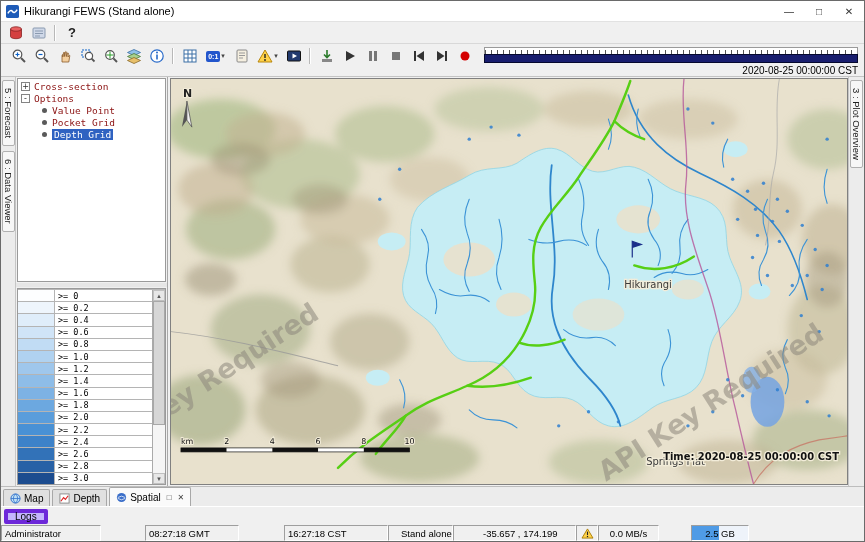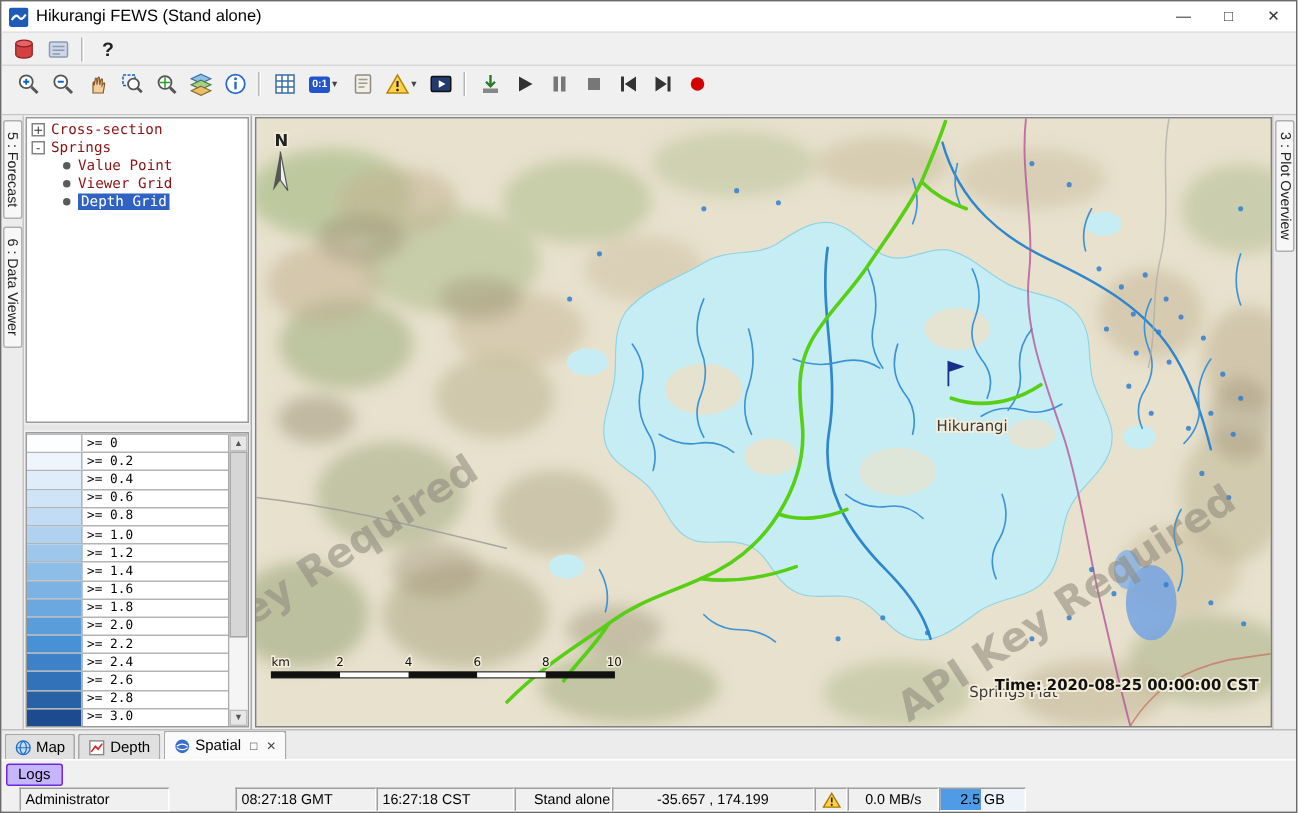--- a/index.html
+++ b/index.html
@@ -85,35 +85,35 @@
   .map-n{font-size:11px;font-weight:bold;fill:#222;paint-order:stroke;stroke:#f2ecd9;stroke-width:2px;}
 
   
   .tabbar{height:20px;background:#ececec;border-top:1px solid #bdbdbd;display:flex;align-items:flex-end;padding:1px 2px 0;gap:2px;flex:0 0 auto;}
   .btab{height:17px;display:flex;align-items:center;gap:3px;padding:0 6px;background:#e0e0e0;border:1px solid #a8a8a8;
     border-bottom:none;font-size:10px;border-radius:2px 2px 0 0;}
   .btab.active{background:#fafafa;height:19px;}
   .tab-icon svg{width:11px;height:11px;display:block;}
   .tab-ctrl{font-size:8px;color:#444;margin-left:3px;}
   .logsrow{height:19px;background:#f0f0f0;display:flex;align-items:center;padding-left:3px;border-top:1px solid #fff;flex:0 0 auto;}
-  .logs-btn{font-size:10px;height:15px;padding:0 7px;border:1px solid #6d28d9;background:#c4b5fd;border-radius:2px;
+  .logs-btn{font-size:10px;height:15px;padding:0 7px;border:4px solid #6d28d9;background:#c4b5fd;border-radius:2px;
     font-family:inherit;display:flex;align-items:center;text-align:center;}
 
   .statusbar{height:16px;display:flex;background:#f0f0f0;font-size:9.5px;flex:0 0 auto;}
   .sb-cell{border:1px solid;border-color:#9e9e9e #ffffff #ffffff #9e9e9e;display:flex;align-items:center;
     padding:0 3px;white-space:nowrap;overflow:hidden;}
-  .sb-user{width:100px;margin-left:12px;}
+  .sb-user{width:100px;}
   .sb-systime{flex:1 1 auto;}
   .sb-gmt{width:94px;margin-left:44px;}
-  .sb-cst{width:92px;}
+  .sb-cst{width:104px;margin-left:45px;}
   .sb-mode{width:65px;padding-left:12px;}
-  .sb-coord{width:135px;padding-left:29px;}
+  .sb-coord{width:123px;padding-left:29px;}
   .sb-warn{width:22px;justify-content:center;}
   .sb-net{width:61px;justify-content:center;}
-  .sb-mem{width:58px;justify-content:center;background:linear-gradient(to right,#4f9be6 0%,#4f9be6 48%,#eef3fa 48%);}
+  .sb-mem{width:58px;justify-content:center;background:linear-gradient(to right,#4f9be6 0%,#4f9be6 48%,#eef3fa 48%);margin-left:32px;}
   .sb-warn svg{width:13px;height:11px;display:block;}
 </style>
 </head>
 <body>
 
 <div class="window">
 
   <div class="titlebar">
     <span class="app-icon">
       <svg viewBox="0 0 14 14">
@@ -259,46 +259,51 @@
       <svg viewBox="0 0 16 16">
           <polygon points="3,3 10.5,8 3,13" fill="#333"></polygon>
           <rect x="11" y="3" width="2" height="10" fill="#333"></rect>
         </svg>
     </button>
     <button class="tbtn">
       <svg viewBox="0 0 16 16">
           <circle cx="8" cy="8" r="4.5" fill="#d40000"></circle>
         </svg>
     </button>
+    <div class="timeline-wrap">
+      <div class="timeline-ruler"></div>
+      <div class="timeline-bar"></div>
+      <div class="timeline-date">2020-08-25 00:00:00 CST</div>
+    </div>
   </div>
 
   <div class="content">
 
     <div class="vstrip left">
       <div class="vtab">5 : Forecast</div>
       <div class="vtab">6 : Data Viewer</div>
     </div>
 
     <div class="left-panel">
       <div class="tree-box">
           <div class="tree-row">
             <span class="expander">+</span>
             <span class="tree-label">Cross-section</span>
           </div>
           <div class="tree-row">
             <span class="expander">-</span>
-            <span class="tree-label">Springs</span>
+            <span class="tree-label">Options</span>
           </div>
           <div class="tree-row child">
             <span class="bullet"></span>
             <span class="tree-label">Value Point</span>
           </div>
           <div class="tree-row child">
             <span class="bullet"></span>
-            <span class="tree-label">Viewer Grid</span>
+            <span class="tree-label">Pocket Grid</span>
           </div>
           <div class="tree-row child selected">
             <span class="bullet"></span>
             <span class="tree-label">Depth Grid</span>
           </div>
         </div>
       <div class="splitter-h"></div>
       <div class="legend-box">
         <div class="legend-body">
           <div class="legend-list">

